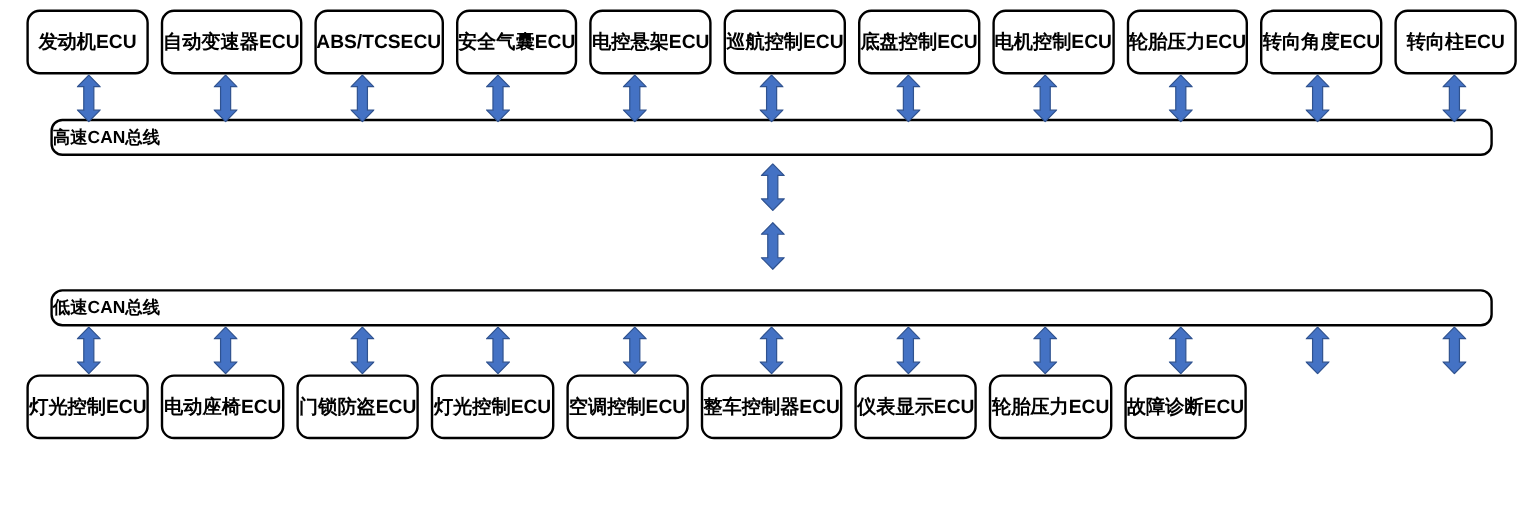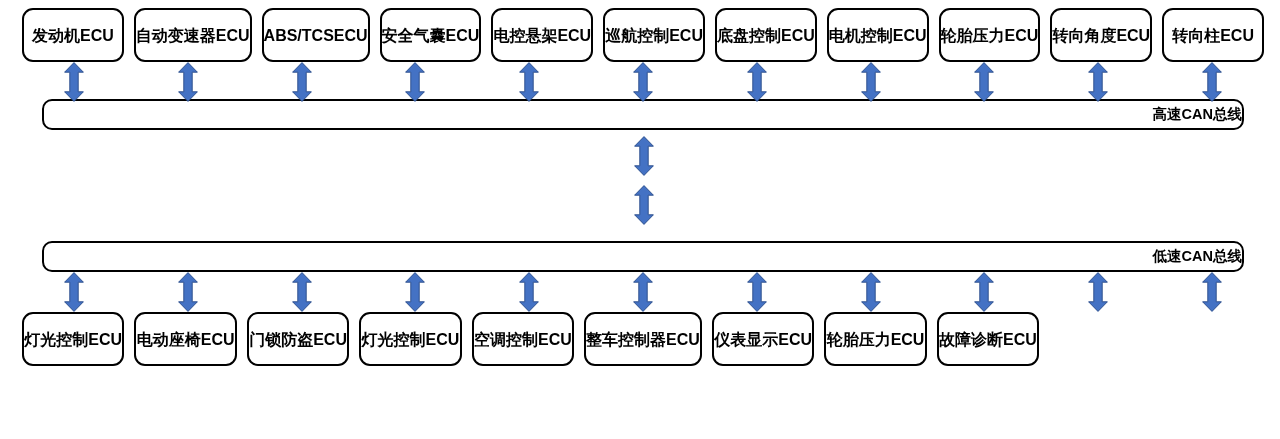--- a/index.html
+++ b/index.html
@@ -48,21 +48,21 @@
   }
   .bus-bar {
     height: 31px;
     box-sizing: border-box;
     margin: 0 36px 0 42px;
     border: 2.3px solid var(--box-border, #000);
     border-radius: 10px;
     background: var(--box-fill, #fff);
     display: flex;
     align-items: center;
-    justify-content: flex-end;
+    justify-content: flex-start;
     font-size: 14.5px;
   }
   .mid {
     display: flex;
     flex-direction: column;
     align-items: center;
     position: relative;
     left: 4px;
   }
   .vcu-arrow-top { height: 46px; margin-top: 6px; }

